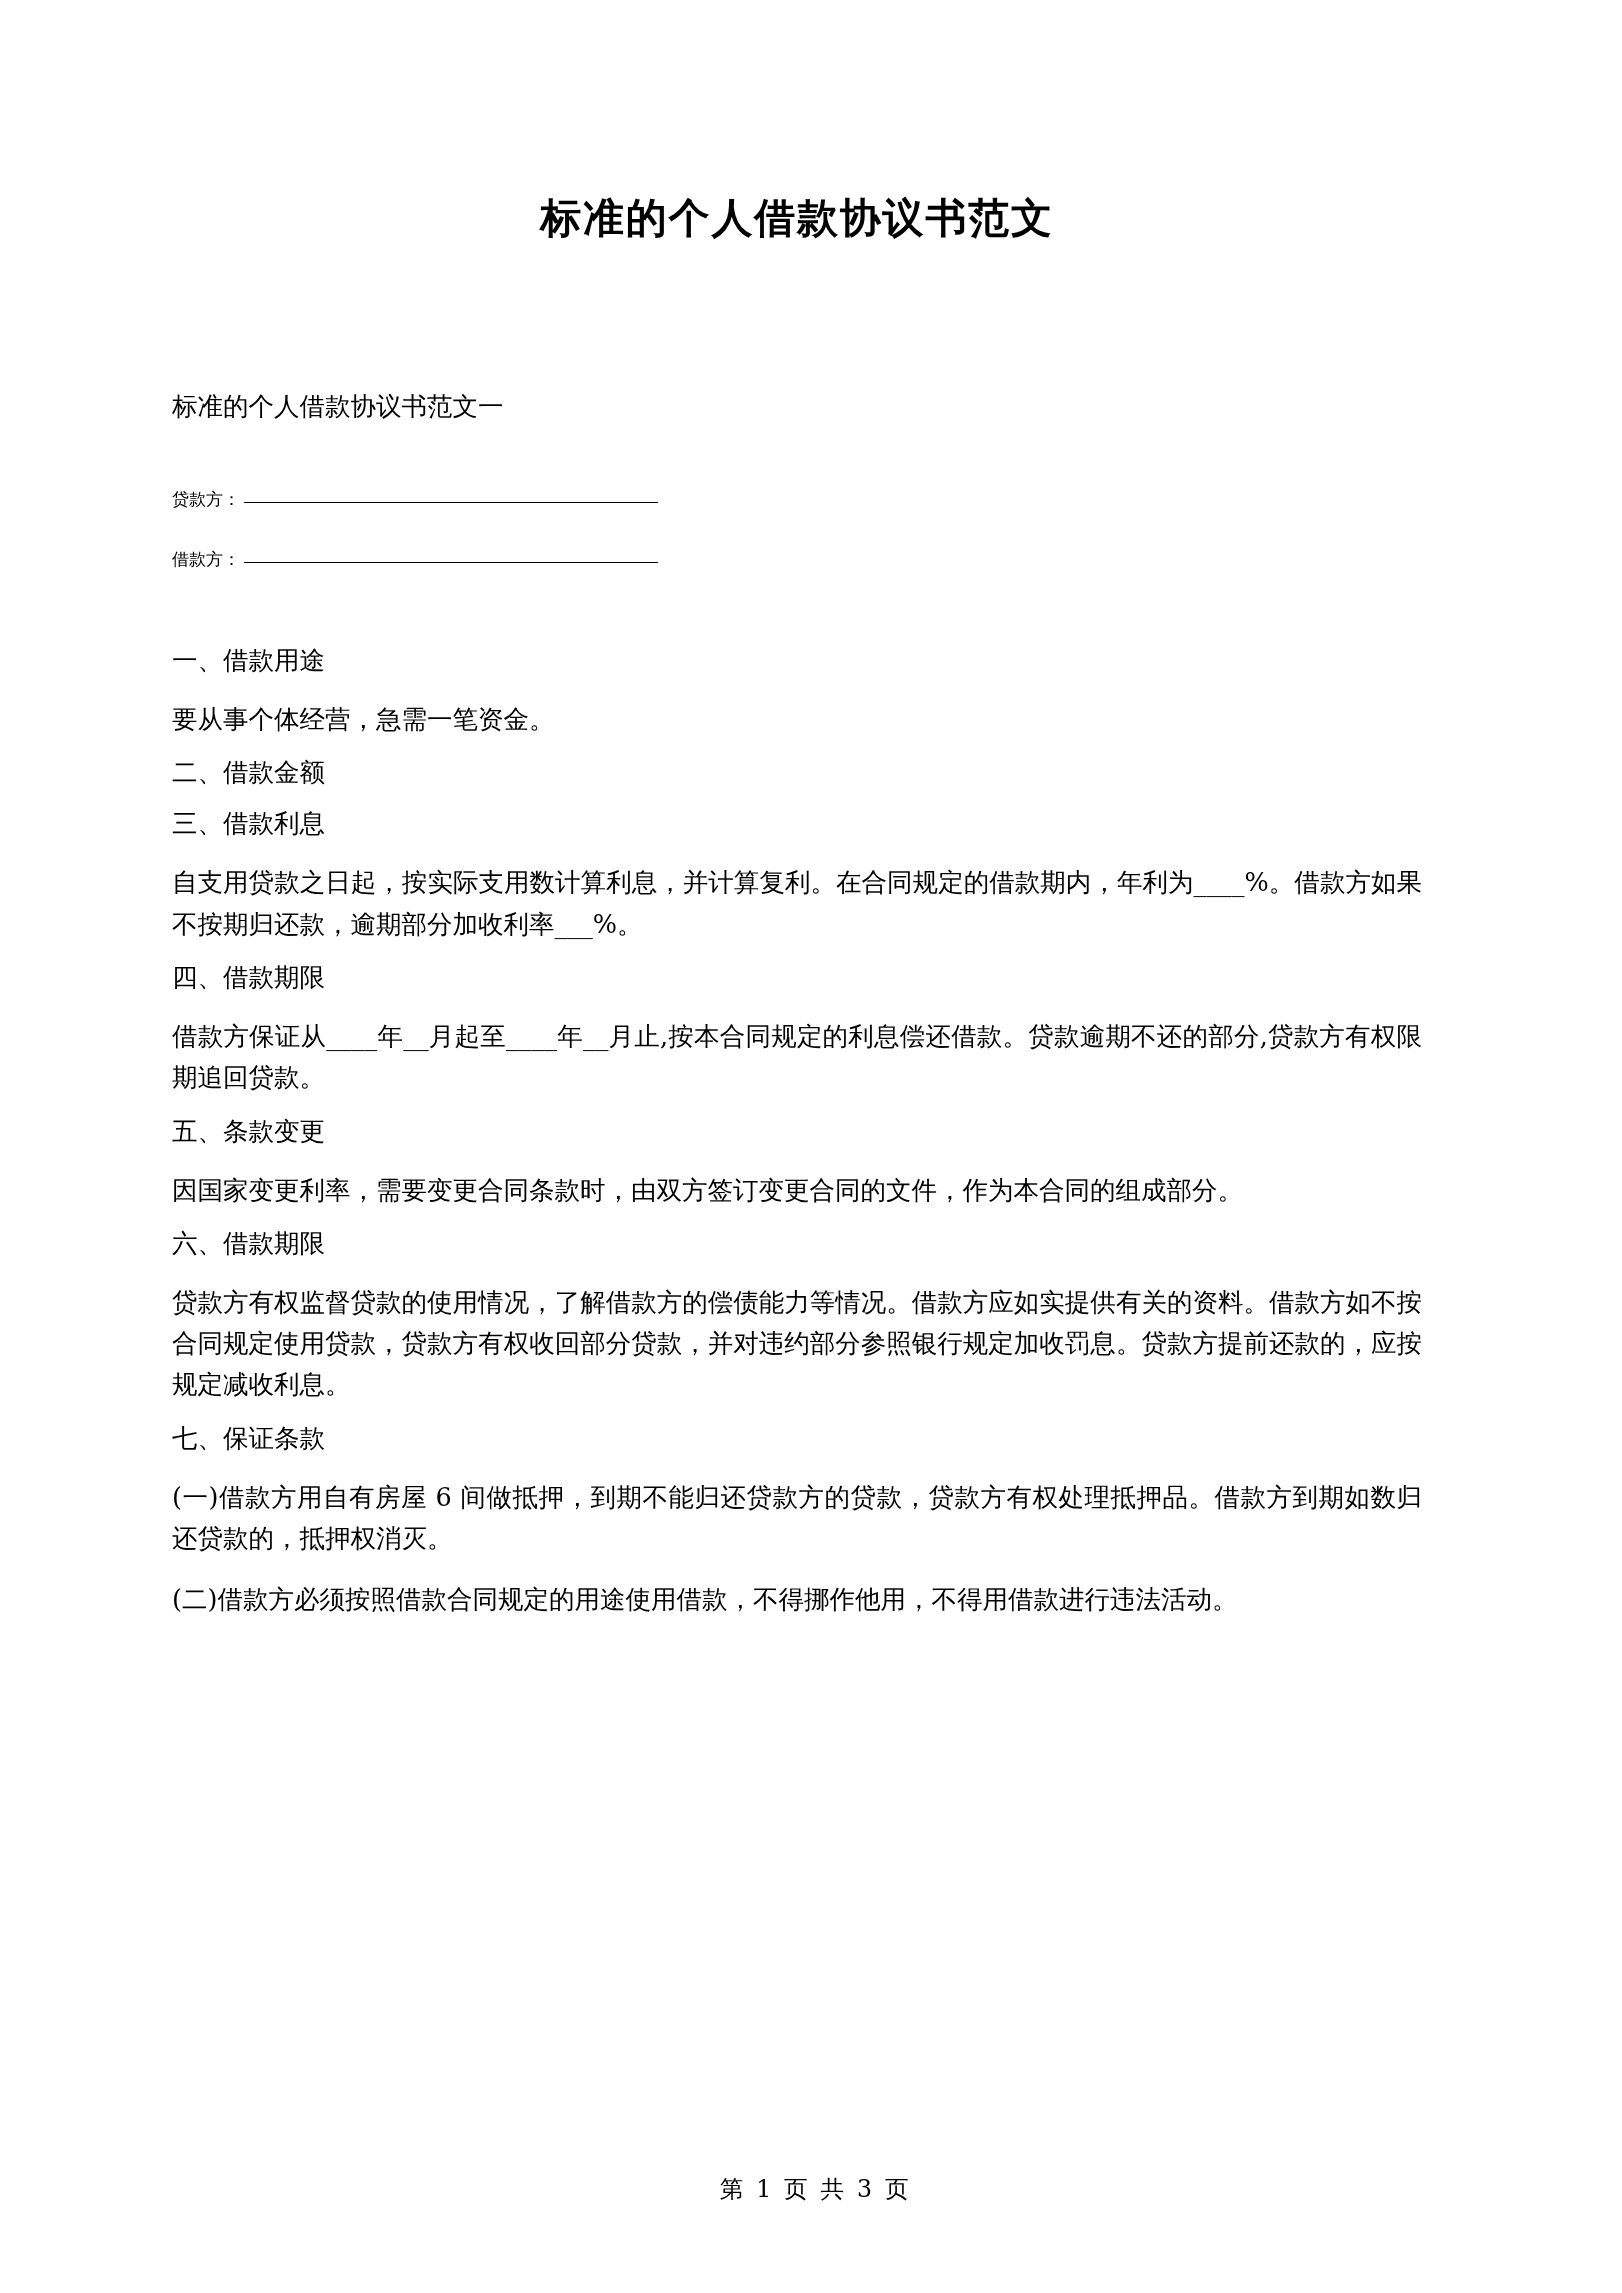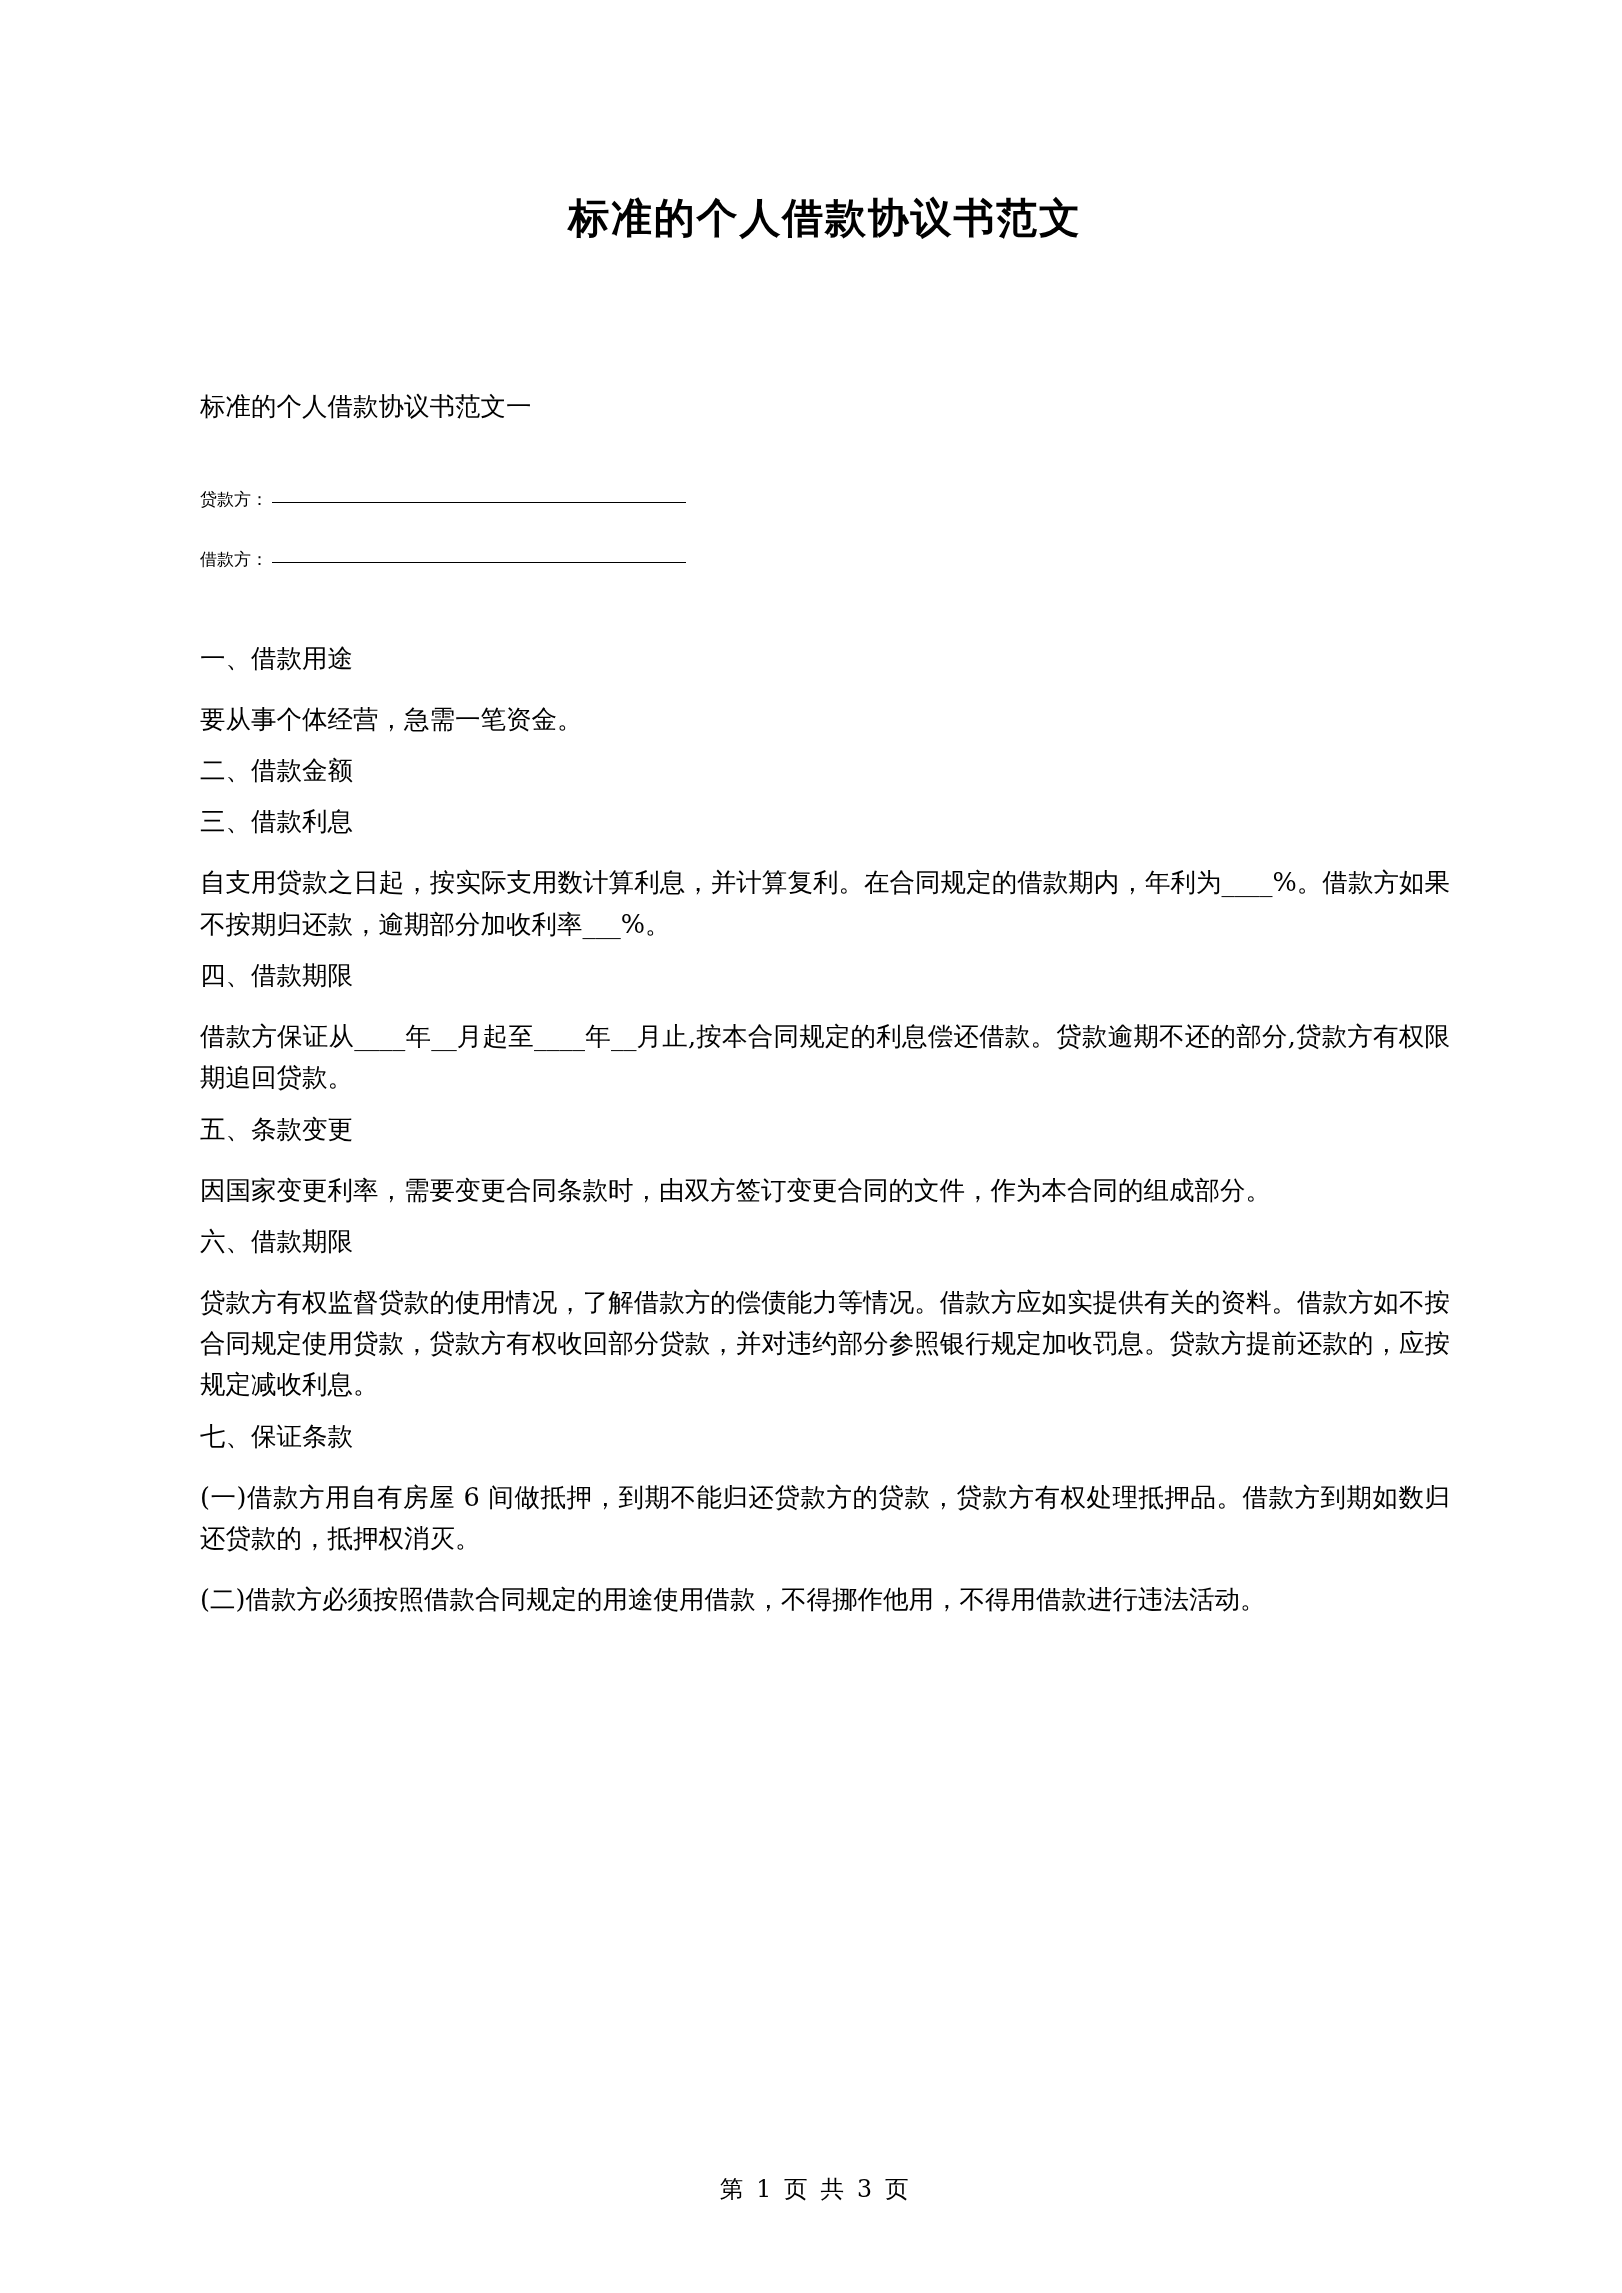--- a/index.html
+++ b/index.html
@@ -15,21 +15,21 @@
     width: 1623px;
     height: 2294px;
     position: relative;
     background: #ffffff;
     box-sizing: border-box;
     padding: 0;
     overflow: hidden;
   }
   .content {
     position: absolute;
-    left: 200px;
+    left: 172px;
     top: 0;
     width: 1250px;
   }
   .doc-title {
     text-align: center;
     font-size: 41px;
     font-weight: bold;
     letter-spacing: 1.8px;
     margin-top: 191px;
     margin-bottom: 0;
@@ -56,21 +56,20 @@
     height: 20px;
     vertical-align: 1.8px;
     margin-left: 3.6px;
   }
   .spacer-3 { height: 45px; }
   .heading {
     font-size: 25.5px;
     line-height: 1.0;
     margin-top: 0;
     margin-bottom: 25.5px;
-    font-family: Liberation Mono, monospace;
   }
   .para {
     font-size: 25.5px;
     line-height: 1.62;
     margin-top: 0;
     margin-bottom: 20px;
     text-align: justify;
   }
   .footer {
     position: absolute;

